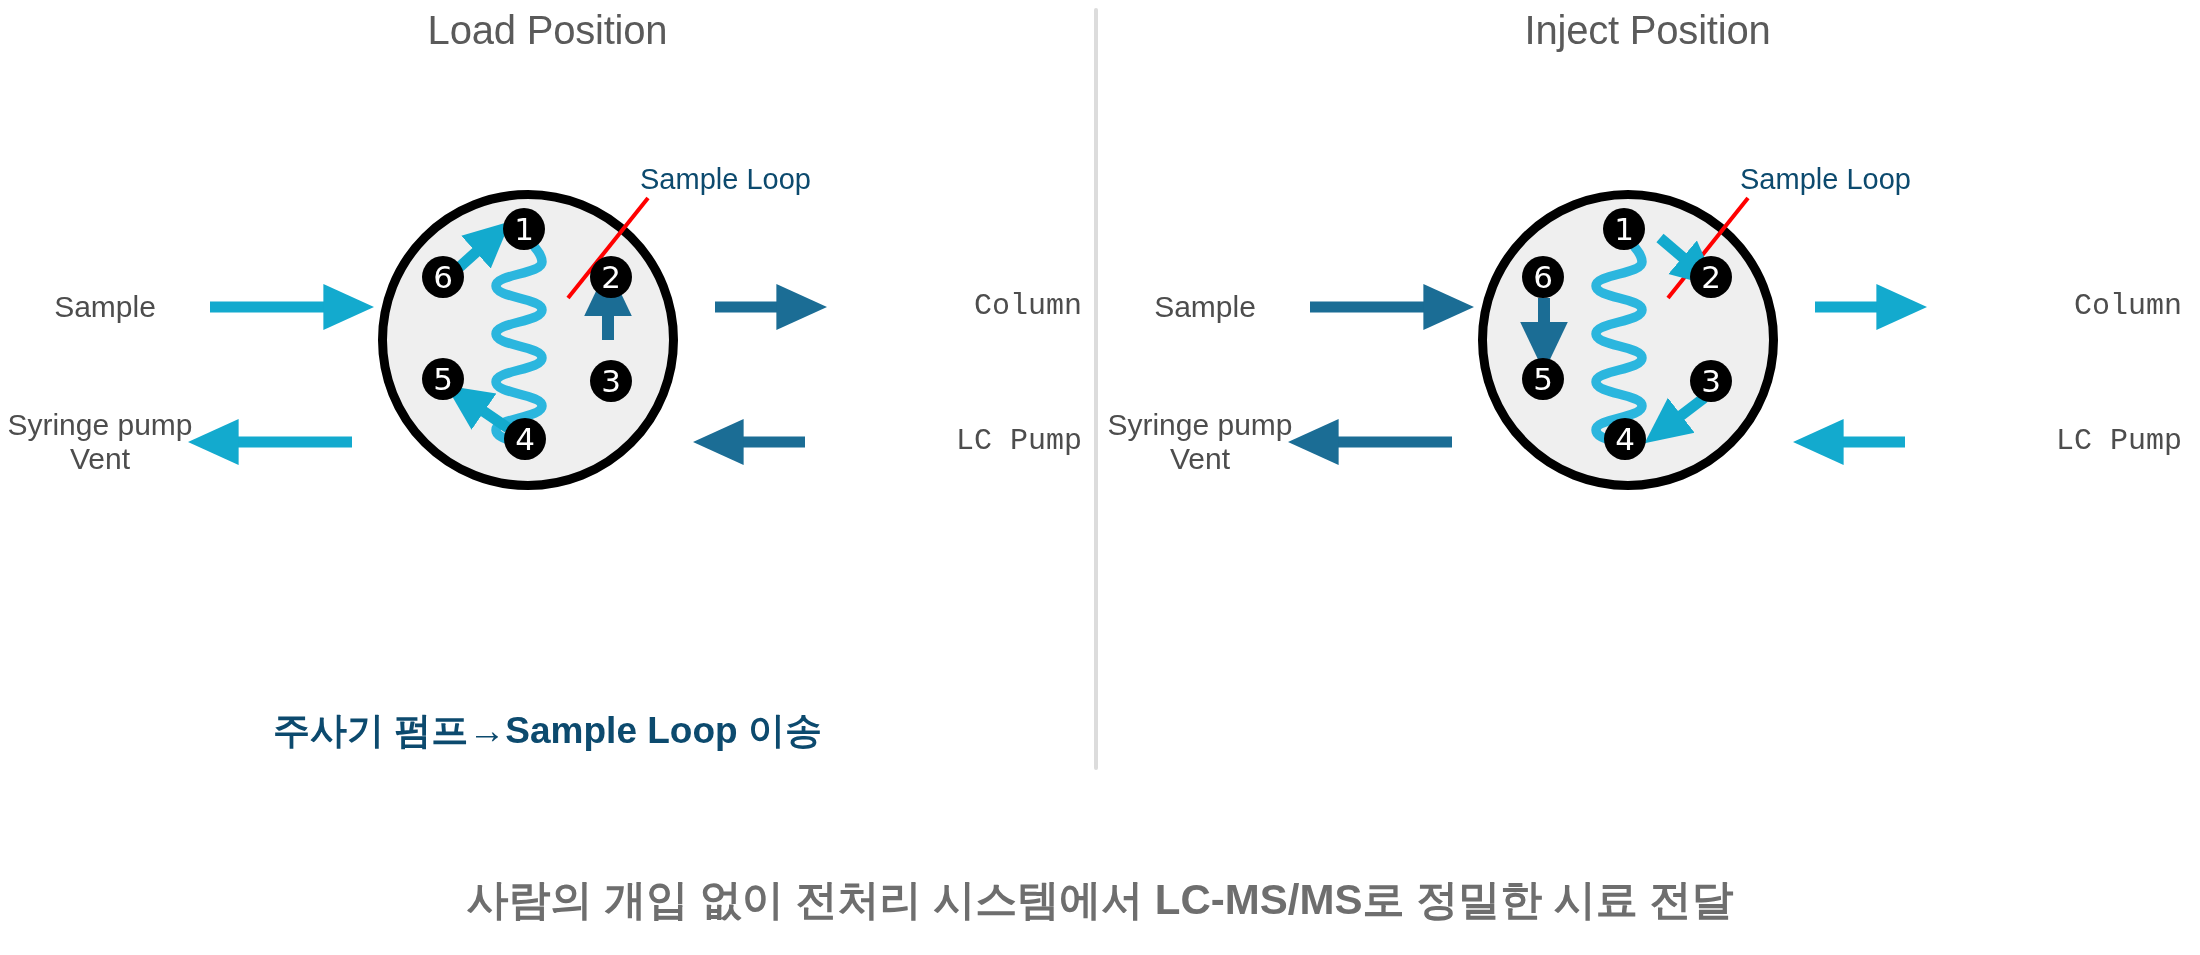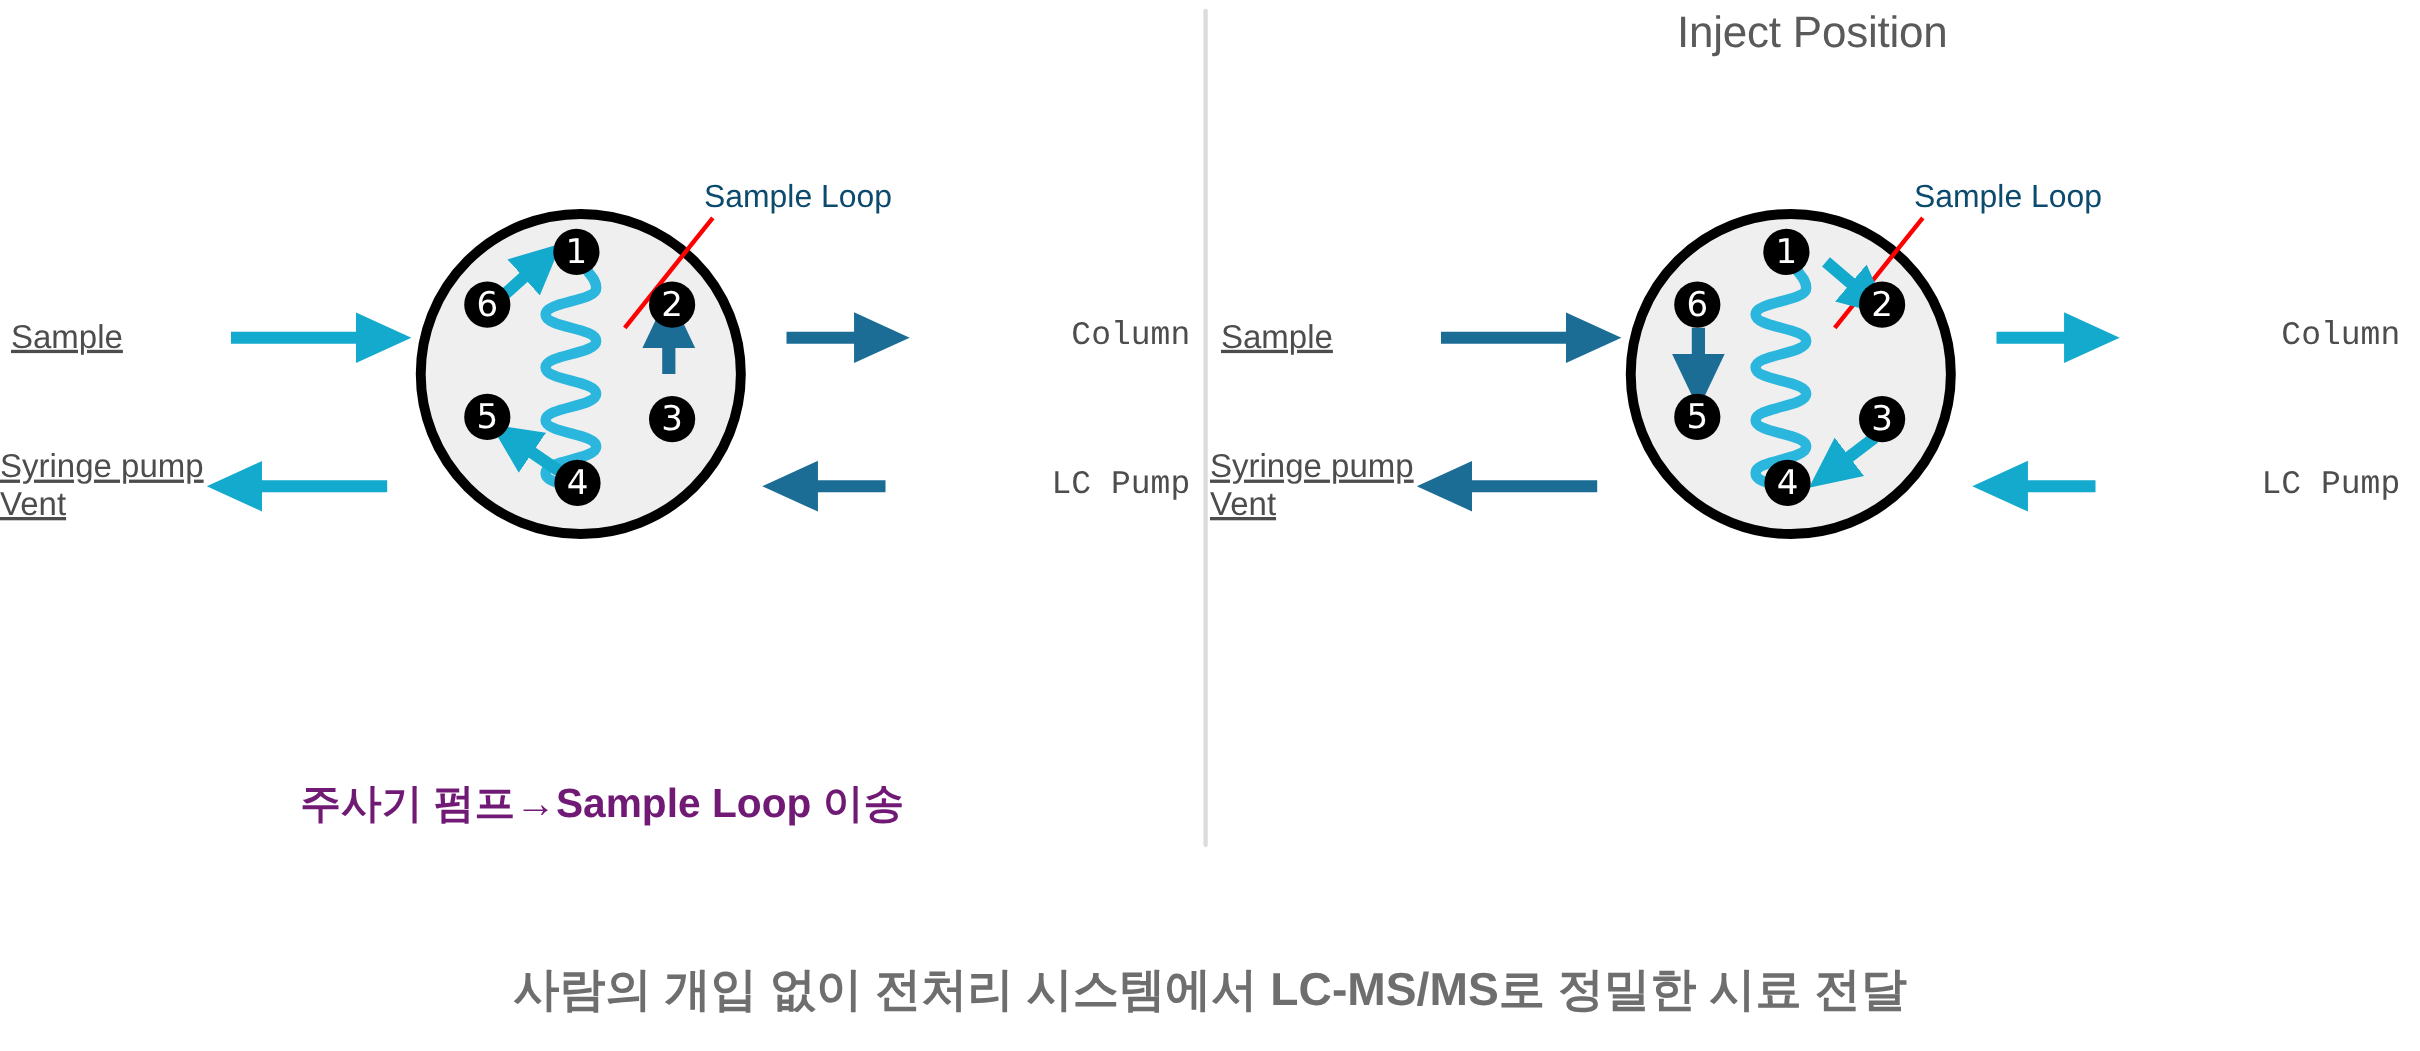--- a/index.html
+++ b/index.html
@@ -45,21 +45,21 @@
     white-space: nowrap;
   }
 
   .panel-caption {
     position: absolute;
     top: 706px;
     width: 100%;
     text-align: center;
     font-size: 37px;
     font-weight: bold;
-    color: #701a75;
+    color: #0c4a6e;
     white-space: nowrap;
   }
 
   
   .valve-wrap {
     position: absolute;
     top: 190px;
     width: 300px;
     height: 300px;
   }
@@ -111,21 +111,21 @@
 
   
   .io-label {
     position: absolute;
     font-size: 30px;
     color: #4d4d4d;
     white-space: nowrap;
     line-height: 1.12;
     z-index: 3;
   }
-  .io-label.right-align { text-align: left; text-decoration: underline; }
+  .io-label.right-align { text-align: center; }
   .io-label.left-align  { text-align: right; font-family: Liberation Mono, monospace; }
 
   .loop-label {
     position: absolute;
     font-size: 29px;
     color: #0c4a6e;
     white-space: nowrap;
     z-index: 3;
   }
 
@@ -144,20 +144,21 @@
 </style>
 </head>
 <body>
 
 <div id="root">
 
   <div class="divider"></div>
 
   <div class="panel panel-left">
 
+    <div class="panel-title">Load Position</div>
 
     <svg class="flow-svg" viewBox="0 0 1095 800">
       <defs>
         <marker id="ahL-cyan-r" markerWidth="5" markerHeight="5" refX="2.6" refY="2.5" orient="auto" markerUnits="strokeWidth">
           <path d="M0,0.4 L4.6,2.5 L0,4.6 z" fill="#13AACE"></path>
         </marker>
         <marker id="ahL-blue-r" markerWidth="5" markerHeight="5" refX="2.6" refY="2.5" orient="auto" markerUnits="strokeWidth">
           <path d="M0,0.4 L4.6,2.5 L0,4.6 z" fill="#1B6D95"></path>
         </marker>
       </defs>

